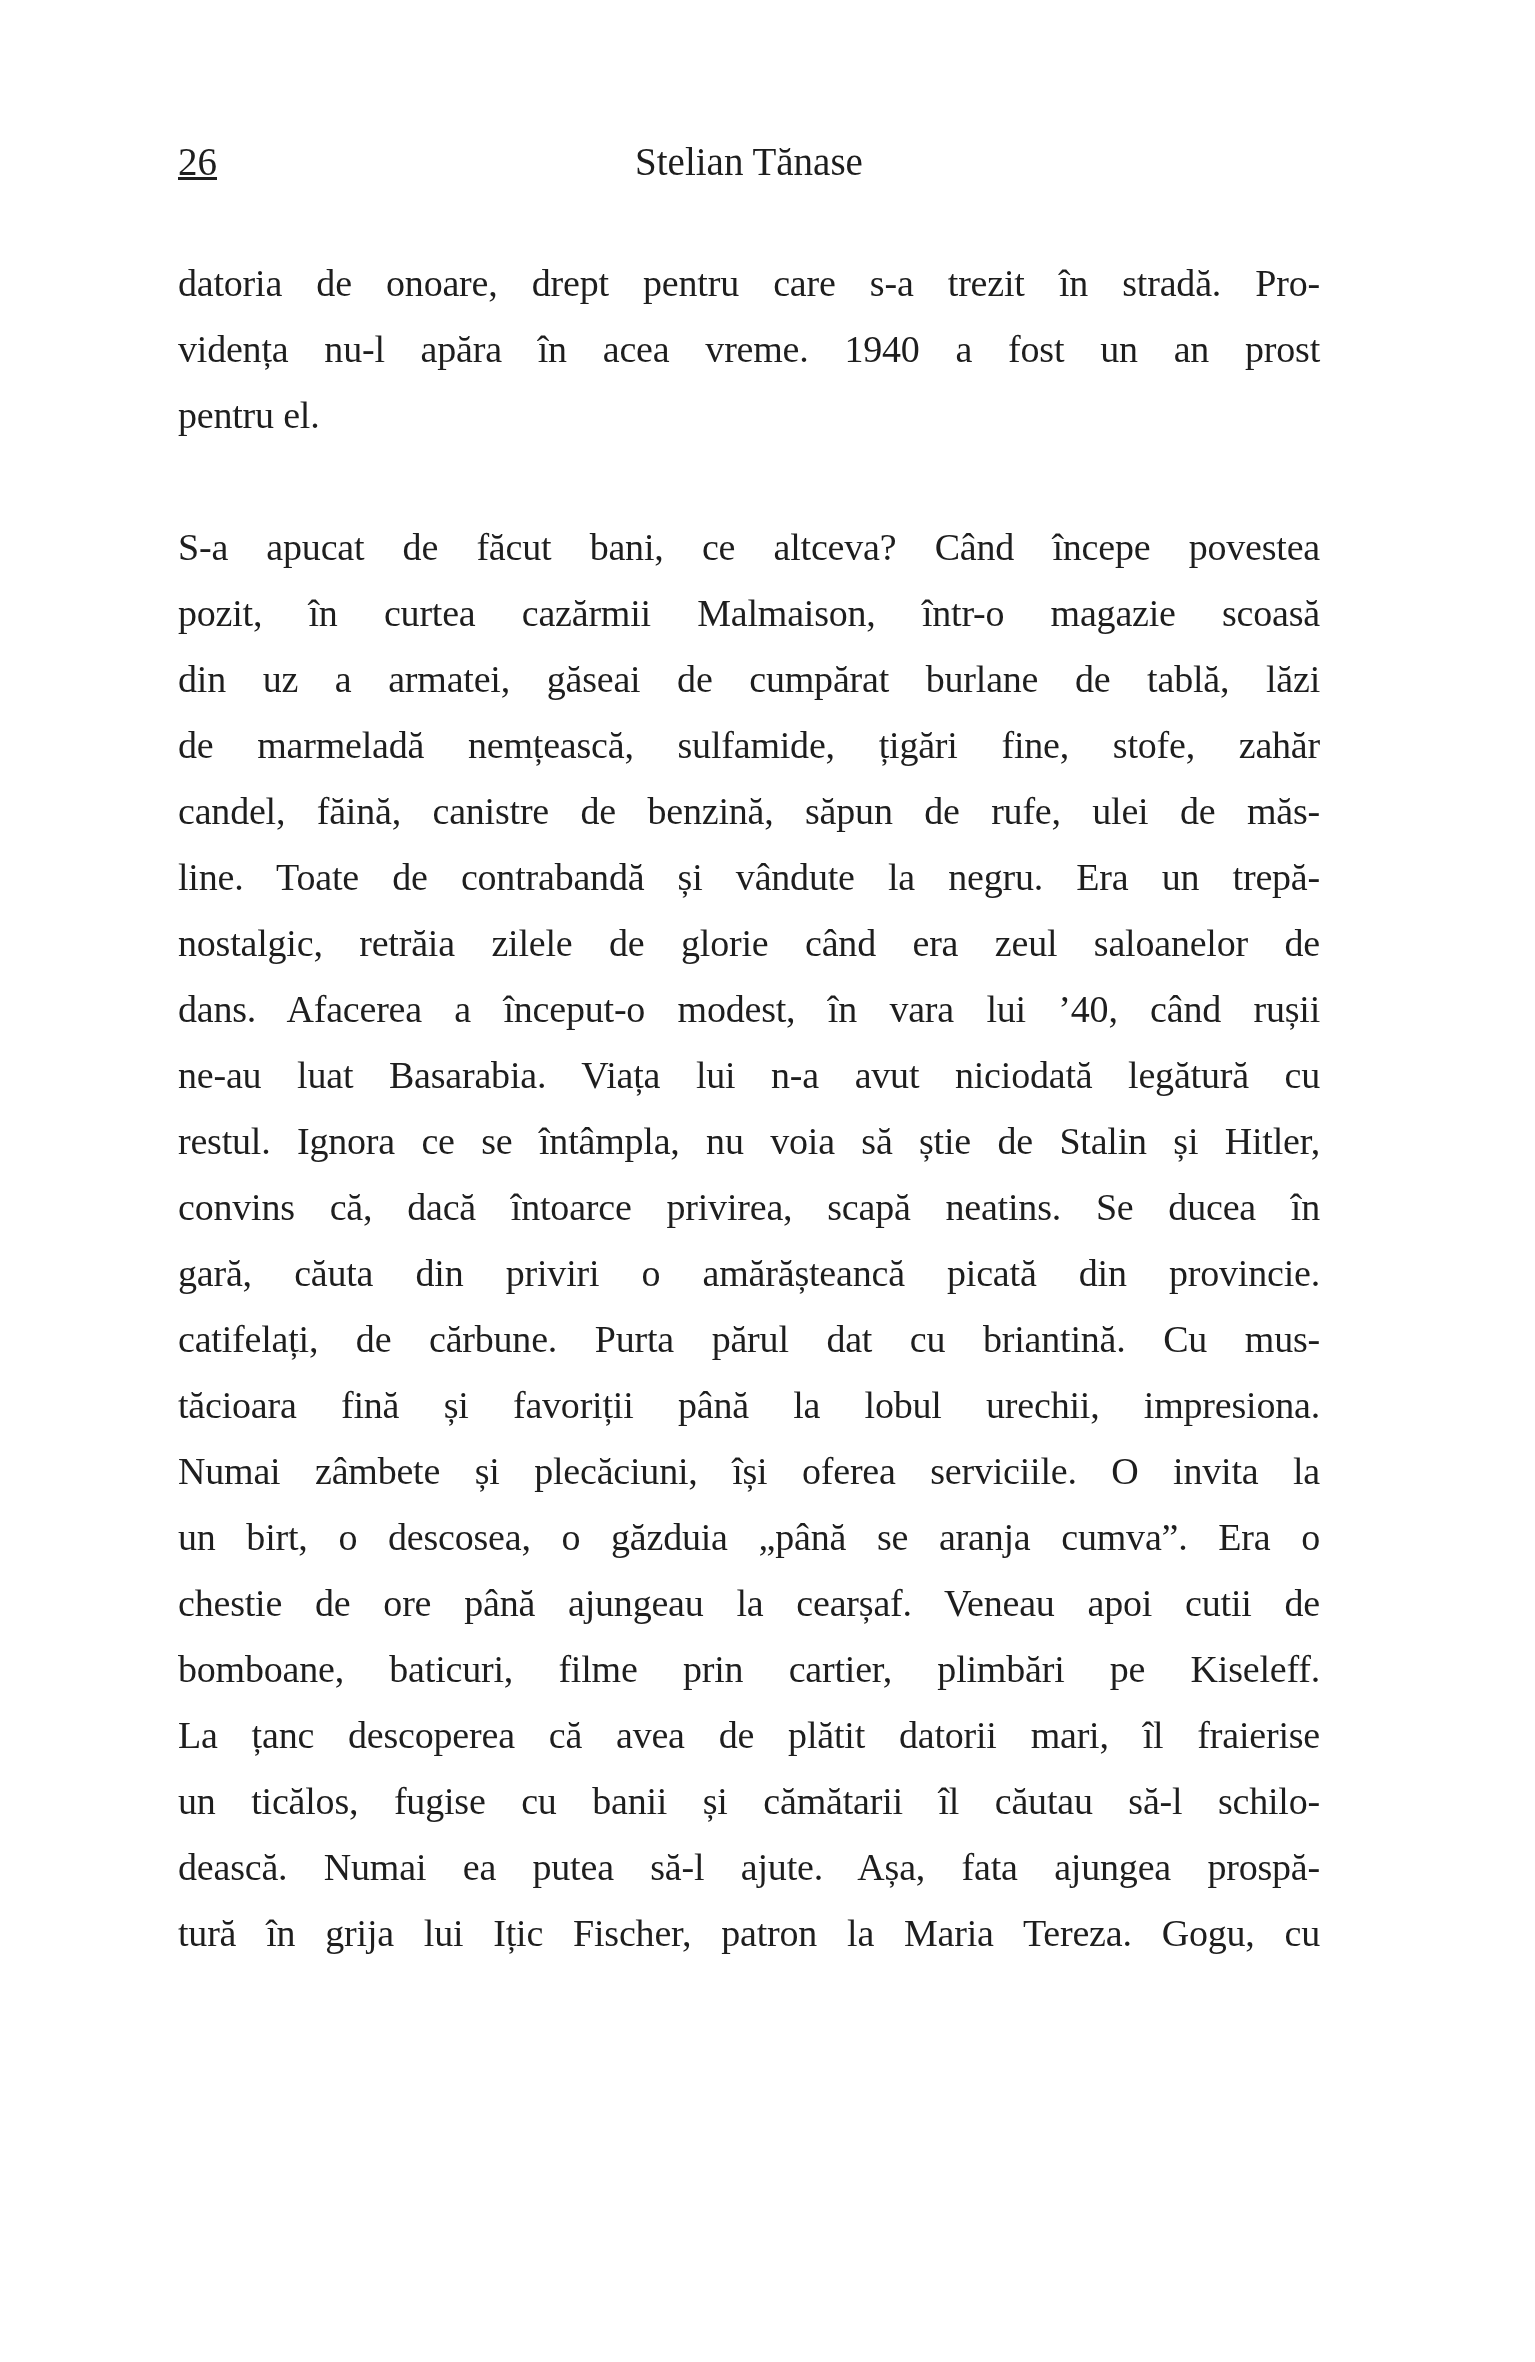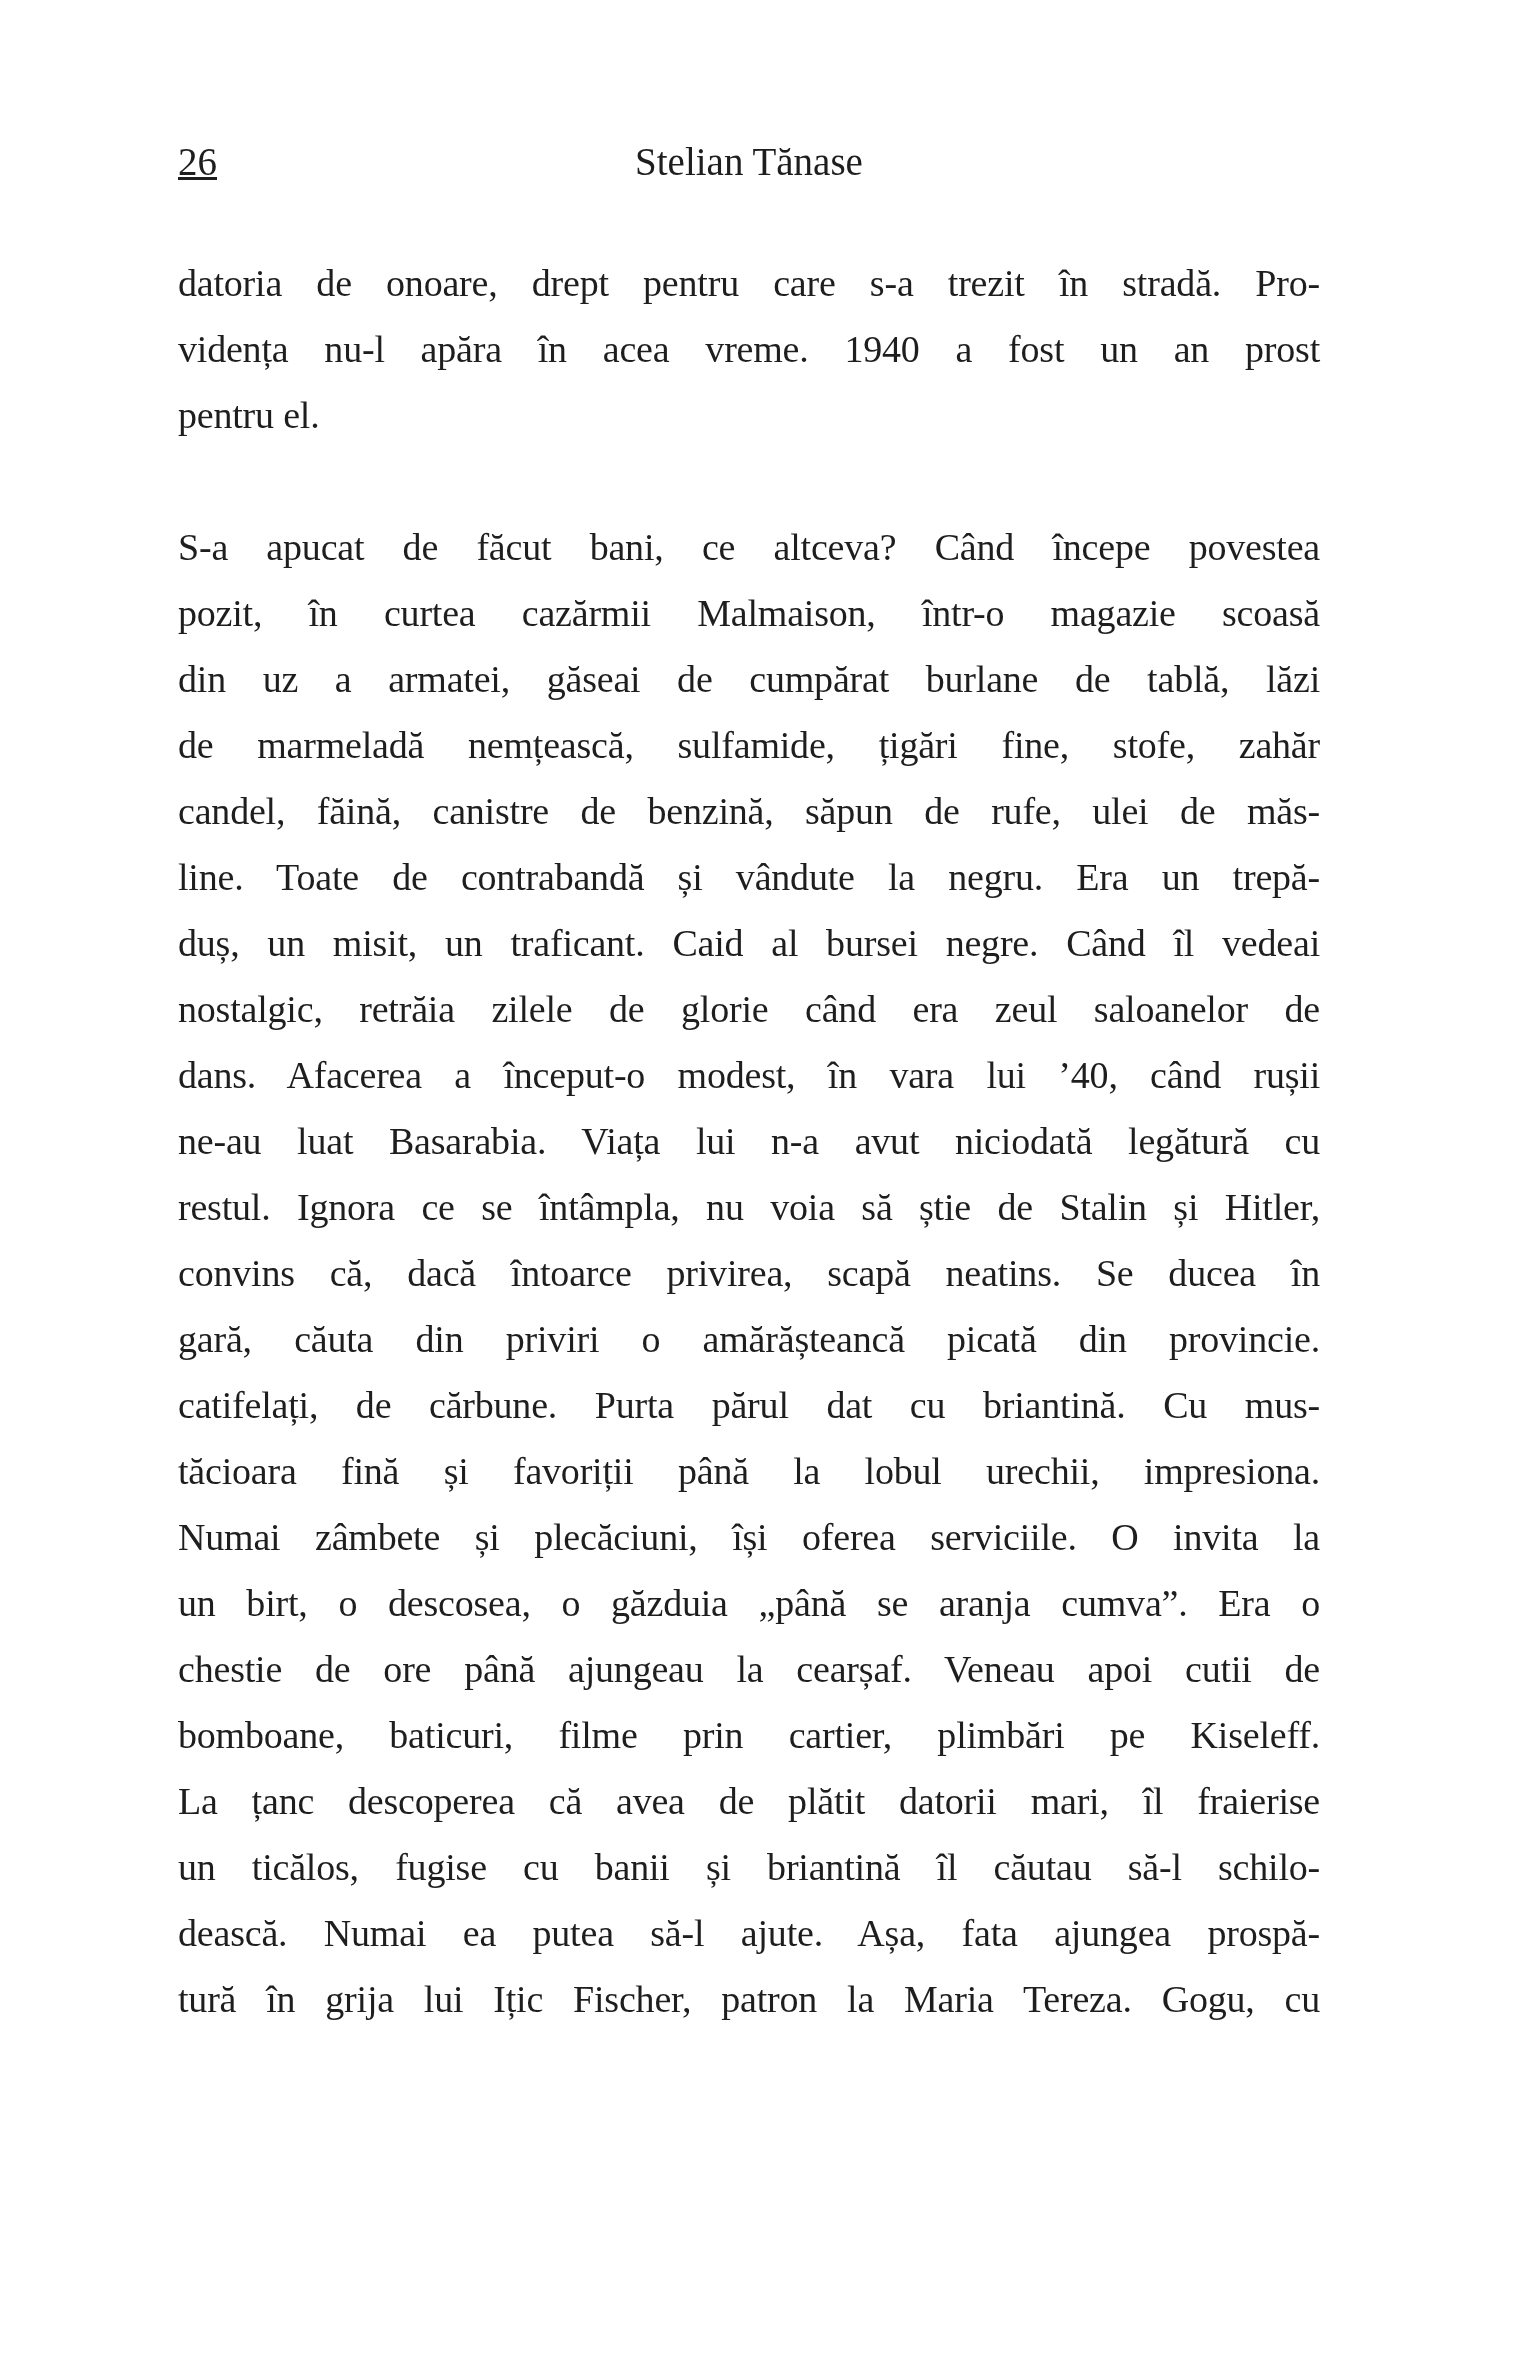--- a/index.html
+++ b/index.html
@@ -76,32 +76,31 @@
         <div class="line">vidența nu-l apăra în acea vreme. 1940 a fost un an prost</div>
         <div class="line para-end">pentru el.</div>
       </div>
       <div class="paragraph">
         <div class="line">S-a apucat de făcut bani, ce altceva? Când începe povestea</div>
         <div class="line">pozit, în curtea cazărmii Malmaison, într-o magazie scoasă</div>
         <div class="line">din uz a armatei, găseai de cumpărat burlane de tablă, lăzi</div>
         <div class="line">de marmeladă nemțească, sulfamide, țigări fine, stofe, zahăr</div>
         <div class="line">candel, făină, canistre de benzină, săpun de rufe, ulei de măs-</div>
         <div class="line">line. Toate de contrabandă și vândute la negru. Era un trepă-</div>
-        <div class="line">duș, un misit, un traficant. Caid al bursei negre. Când îl vedeai</div>
         <div class="line">nostalgic, retrăia zilele de glorie când era zeul saloanelor de</div>
         <div class="line">dans. Afacerea a început-o modest, în vara lui ’40, când rușii</div>
         <div class="line">ne-au luat Basarabia. Viața lui n-a avut niciodată legătură cu</div>
         <div class="line">restul. Ignora ce se întâmpla, nu voia să știe de Stalin și Hitler,</div>
         <div class="line">convins că, dacă întoarce privirea, scapă neatins. Se ducea în</div>
         <div class="line">gară, căuta din priviri o amărășteancă picată din provincie.</div>
         <div class="line">catifelați, de cărbune. Purta părul dat cu briantină. Cu mus-</div>
         <div class="line">tăcioara fină și favoriții până la lobul urechii, impresiona.</div>
         <div class="line">Numai zâmbete și plecăciuni, își oferea serviciile. O invita la</div>
         <div class="line">un birt, o descosea, o găzduia „până se aranja cumva”. Era o</div>
         <div class="line">chestie de ore până ajungeau la cearșaf. Veneau apoi cutii de</div>
         <div class="line">bomboane, baticuri, filme prin cartier, plimbări pe Kiseleff.</div>
         <div class="line">La țanc descoperea că avea de plătit datorii mari, îl fraierise</div>
-        <div class="line">un ticălos, fugise cu banii și briantină îl căutau să-l schilo-</div>
+        <div class="line">un ticălos, fugise cu banii și cămătarii îl căutau să-l schilo-</div>
         <div class="line">dească. Numai ea putea să-l ajute. Așa, fata ajungea prospă-</div>
         <div class="line">tură în grija lui Ițic Fischer, patron la Maria Tereza. Gogu, cu</div>
       </div>
     </main>
 </div>
 
 </body></html>

